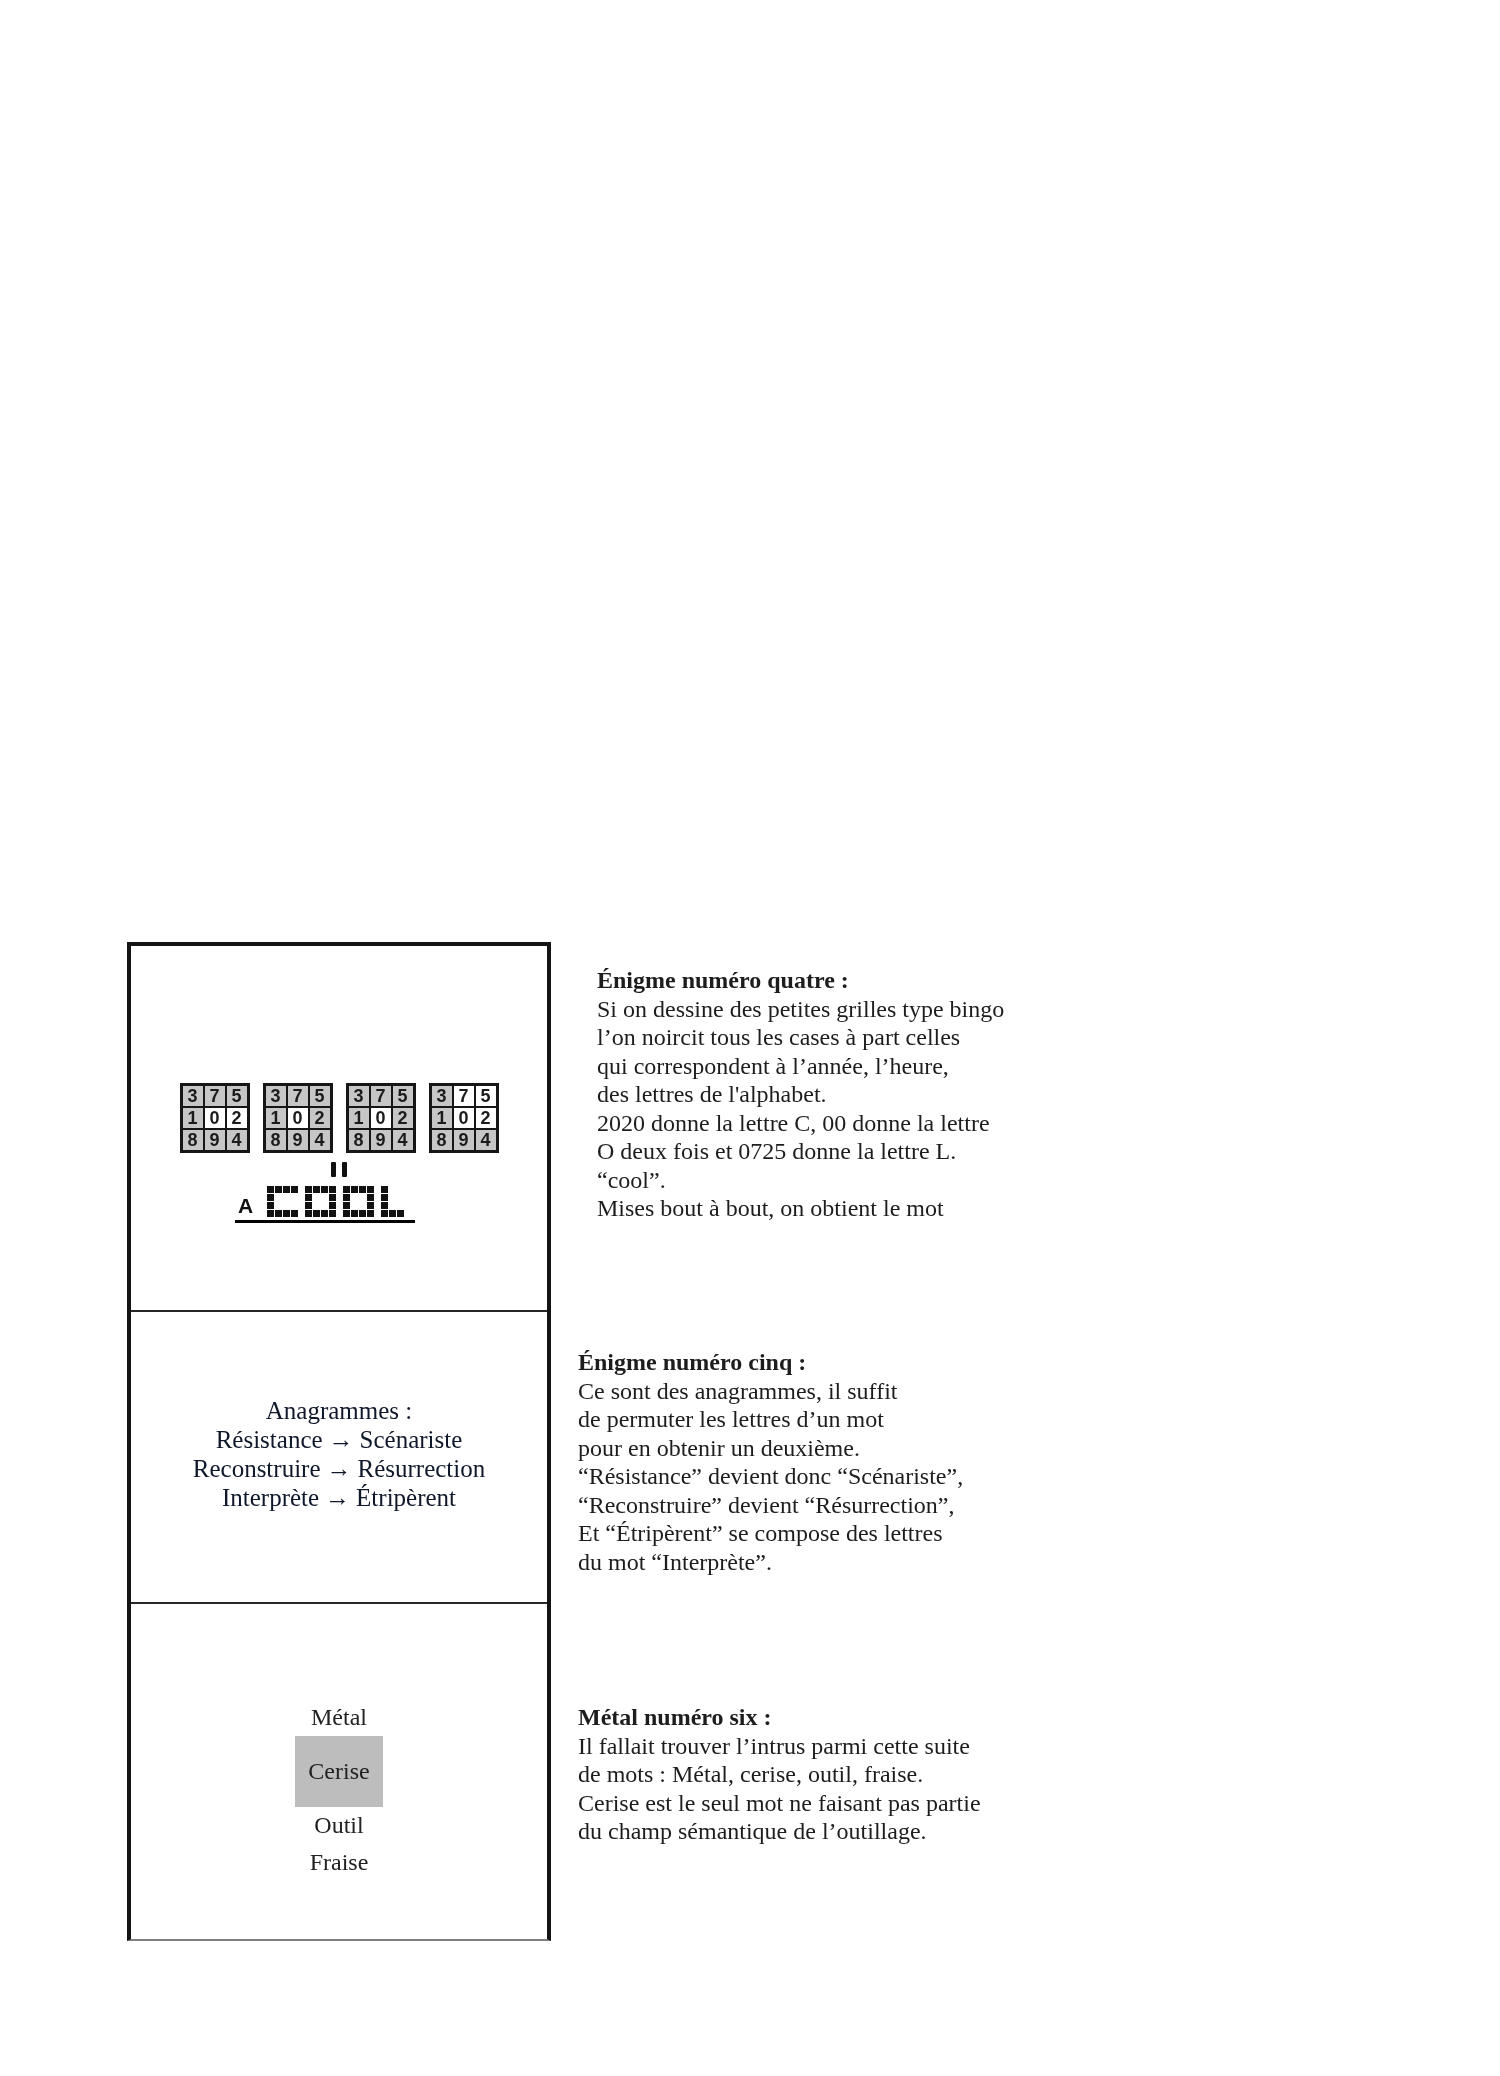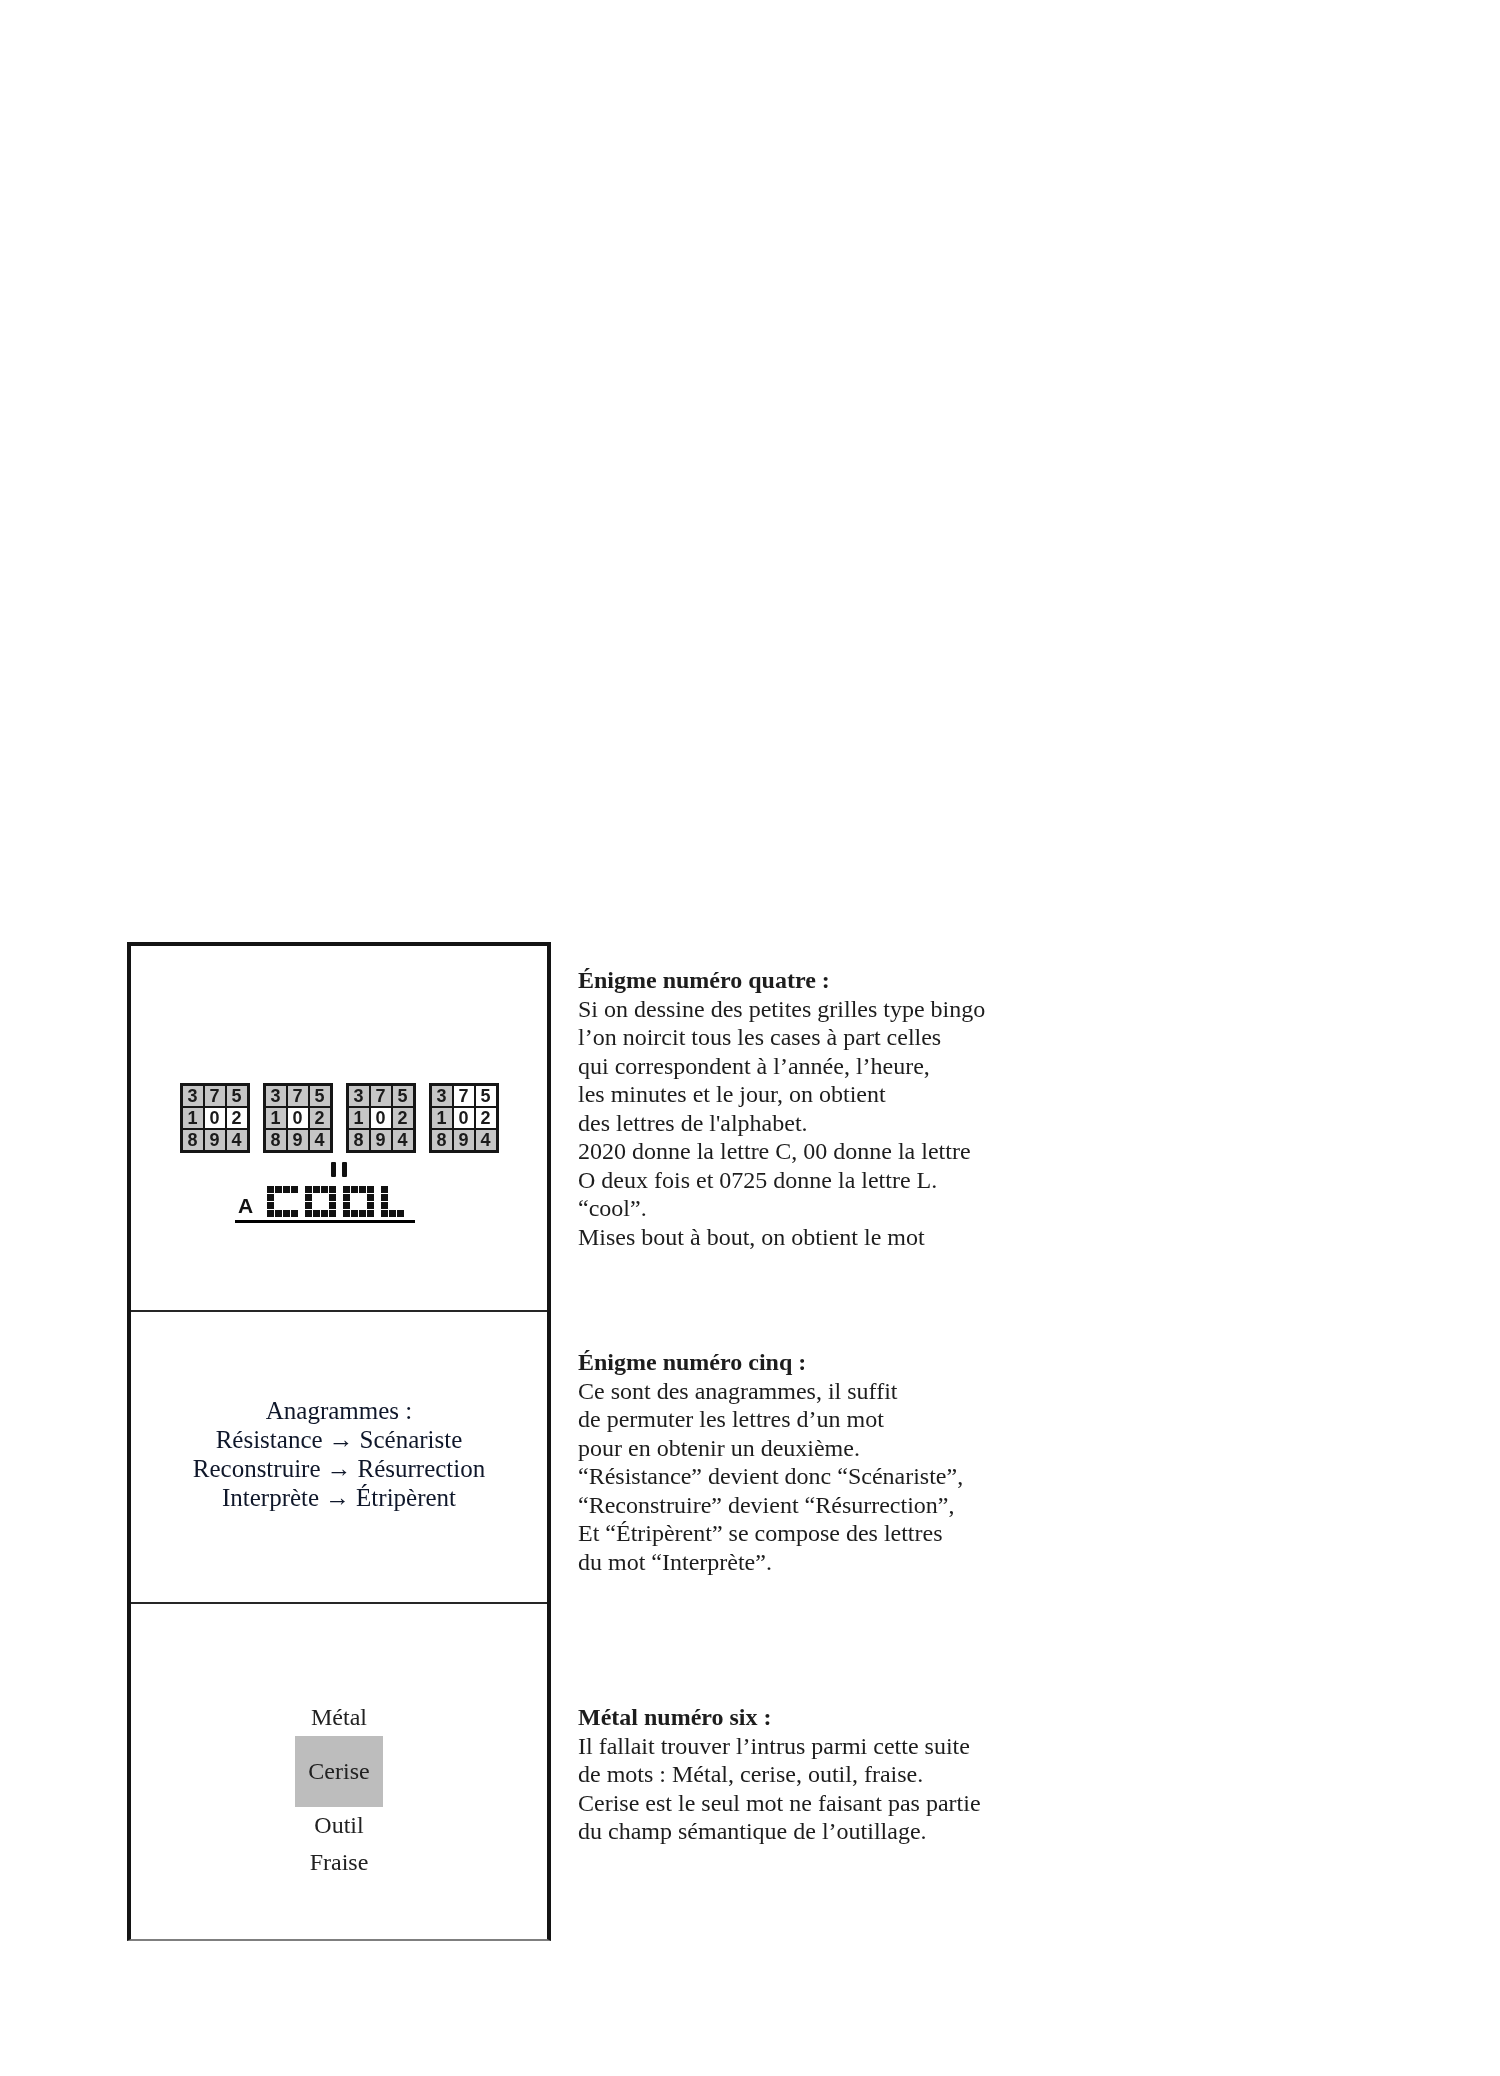--- a/index.html
+++ b/index.html
@@ -229,26 +229,25 @@
     <div class="word-list" id="word-list">
         <span class="word-item">Métal</span>
         <span class="word-item"><span class="word-hl-inner" style="background: rgb(189, 189, 189);">Cerise</span></span>
         <span class="word-item">Outil</span>
         <span class="word-item">Fraise</span>
       </div>
 
   </div>
 
   <div id="solutions">
-      <div class="sol-block" style="top: 966px;">
+      <div class="sol-block" style="top: 966px; margin-left: 19px;">
         <div class="sol-heading">Énigme numéro quatre :</div>
         <div class="sol-line">Si on dessine des petites grilles type bingo</div>
         <div class="sol-line">l’on noircit tous les cases à part celles</div>
         <div class="sol-line">qui correspondent à l’année, l’heure,</div>
-        <div class="sol-line">les minutes et le jour, on obtient</div>
         <div class="sol-line">des lettres de l'alphabet.</div>
         <div class="sol-line">2020 donne la lettre C, 00 donne la lettre</div>
         <div class="sol-line">O deux fois et 0725 donne la lettre L.</div>
         <div class="sol-line">“cool”.</div>
         <div class="sol-line">Mises bout à bout, on obtient le mot</div>
       </div>
       <div class="sol-block" style="top: 1348px;">
         <div class="sol-heading">Énigme numéro cinq :</div>
         <div class="sol-line">Ce sont des anagrammes, il suffit</div>
         <div class="sol-line">de permuter les lettres d’un mot</div>

